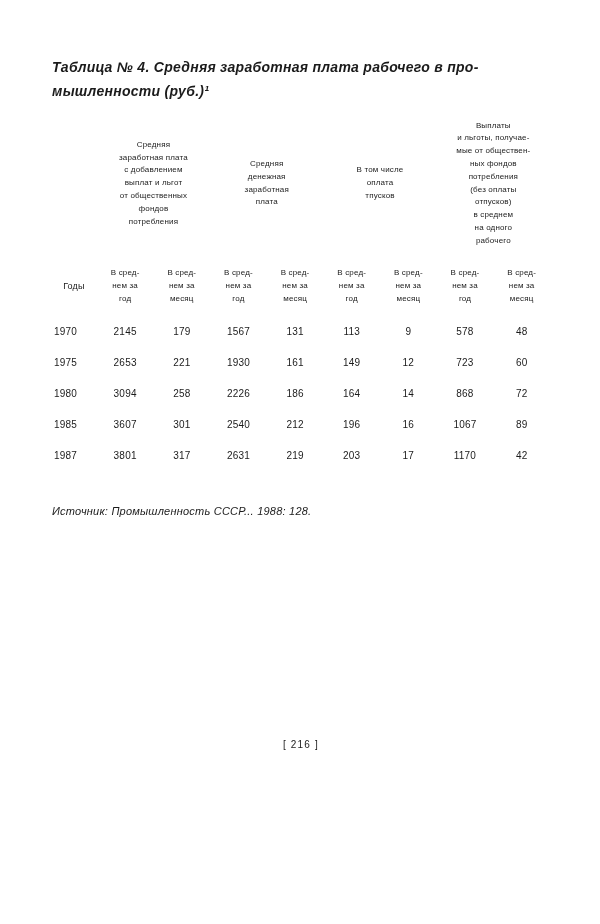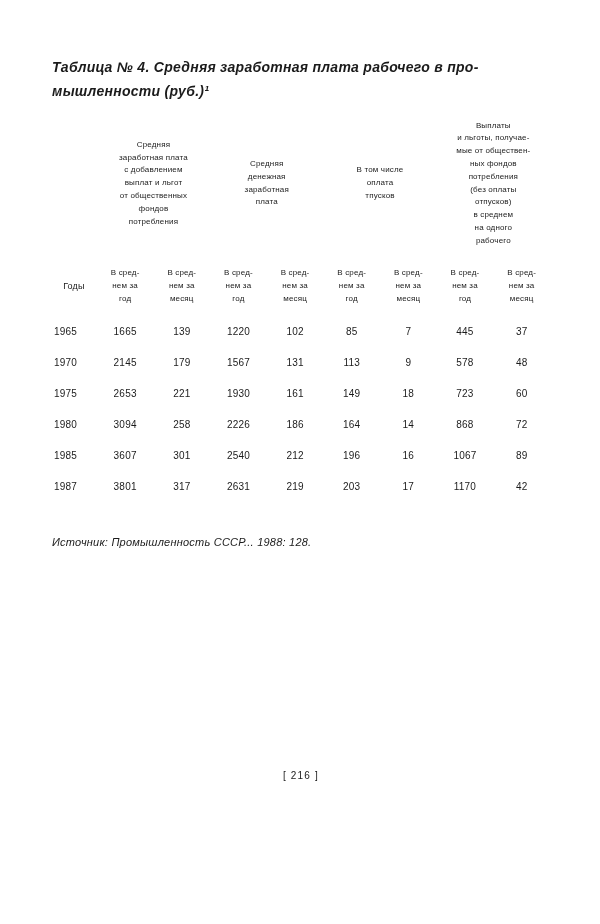--- a/index.html
+++ b/index.html
@@ -145,49 +145,38 @@
         <th>В сред-
 нем за
 год</th>
         <th>В сред-
 нем за
 месяц</th>
       </tr>
     </thead>
     <tbody id="table-body">
         <tr>
-          <td class="year">1965</td>
-          <td>1665</td>
-          <td>139</td>
-          <td>1220</td>
-          <td>102</td>
-          <td>85</td>
-          <td>7</td>
-          <td>445</td>
-          <td>37</td>
-        </tr>
-        <tr>
           <td class="year">1970</td>
           <td>2145</td>
           <td>179</td>
           <td>1567</td>
           <td>131</td>
           <td>113</td>
           <td>9</td>
           <td>578</td>
           <td>48</td>
         </tr>
         <tr>
           <td class="year">1975</td>
           <td>2653</td>
           <td>221</td>
           <td>1930</td>
           <td>161</td>
           <td>149</td>
-          <td>18</td>
+          <td>12</td>
           <td>723</td>
           <td>60</td>
         </tr>
         <tr>
           <td class="year">1980</td>
           <td>3094</td>
           <td>258</td>
           <td>2226</td>
           <td>186</td>
           <td>164</td>

